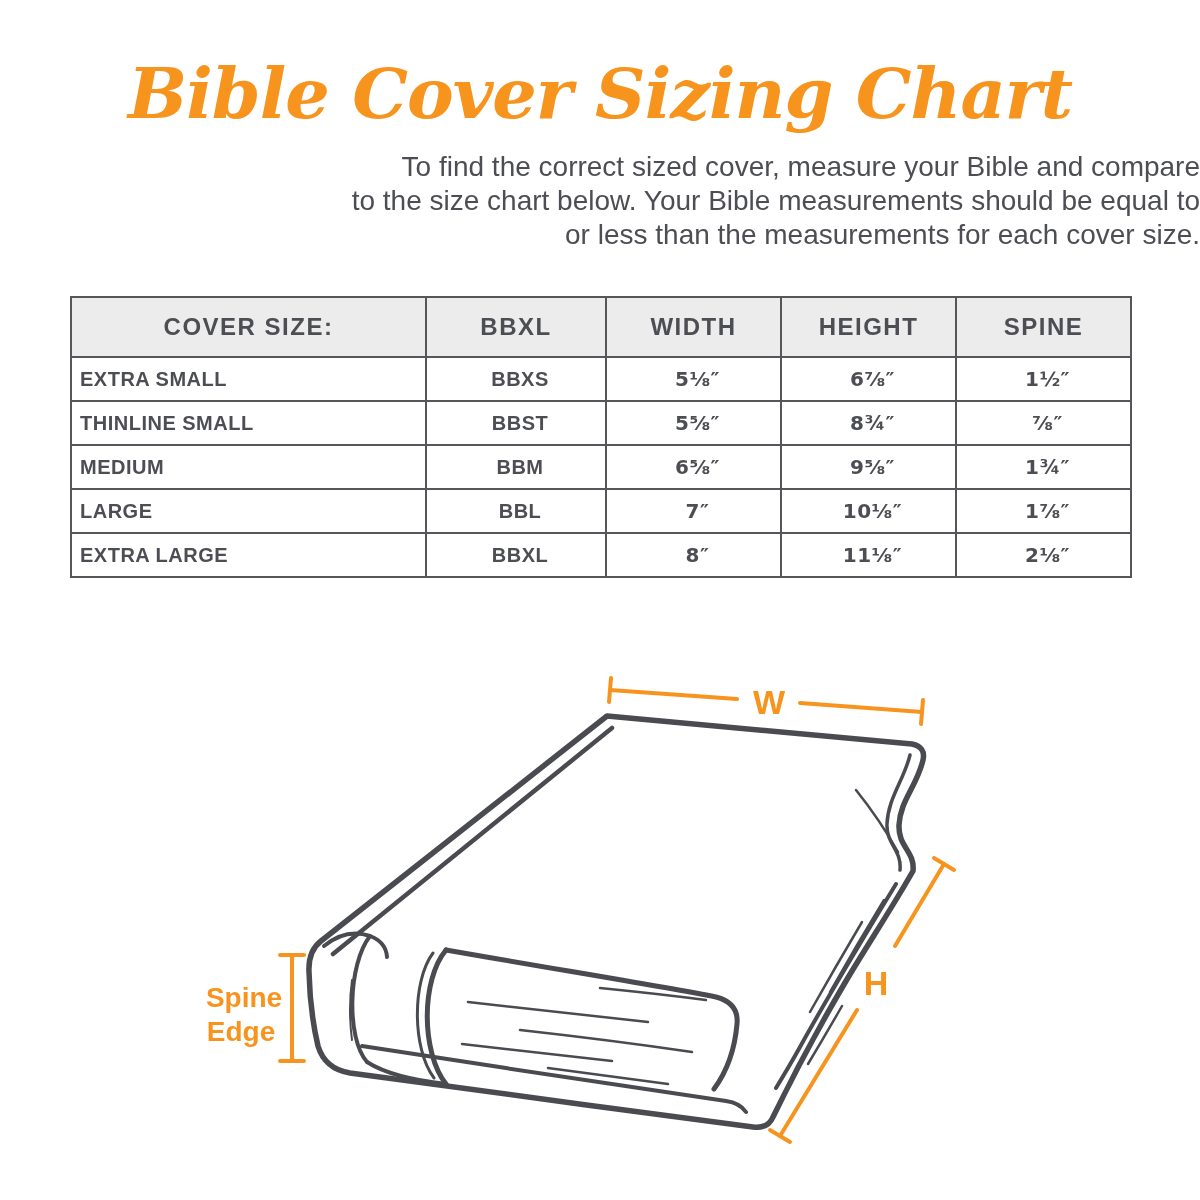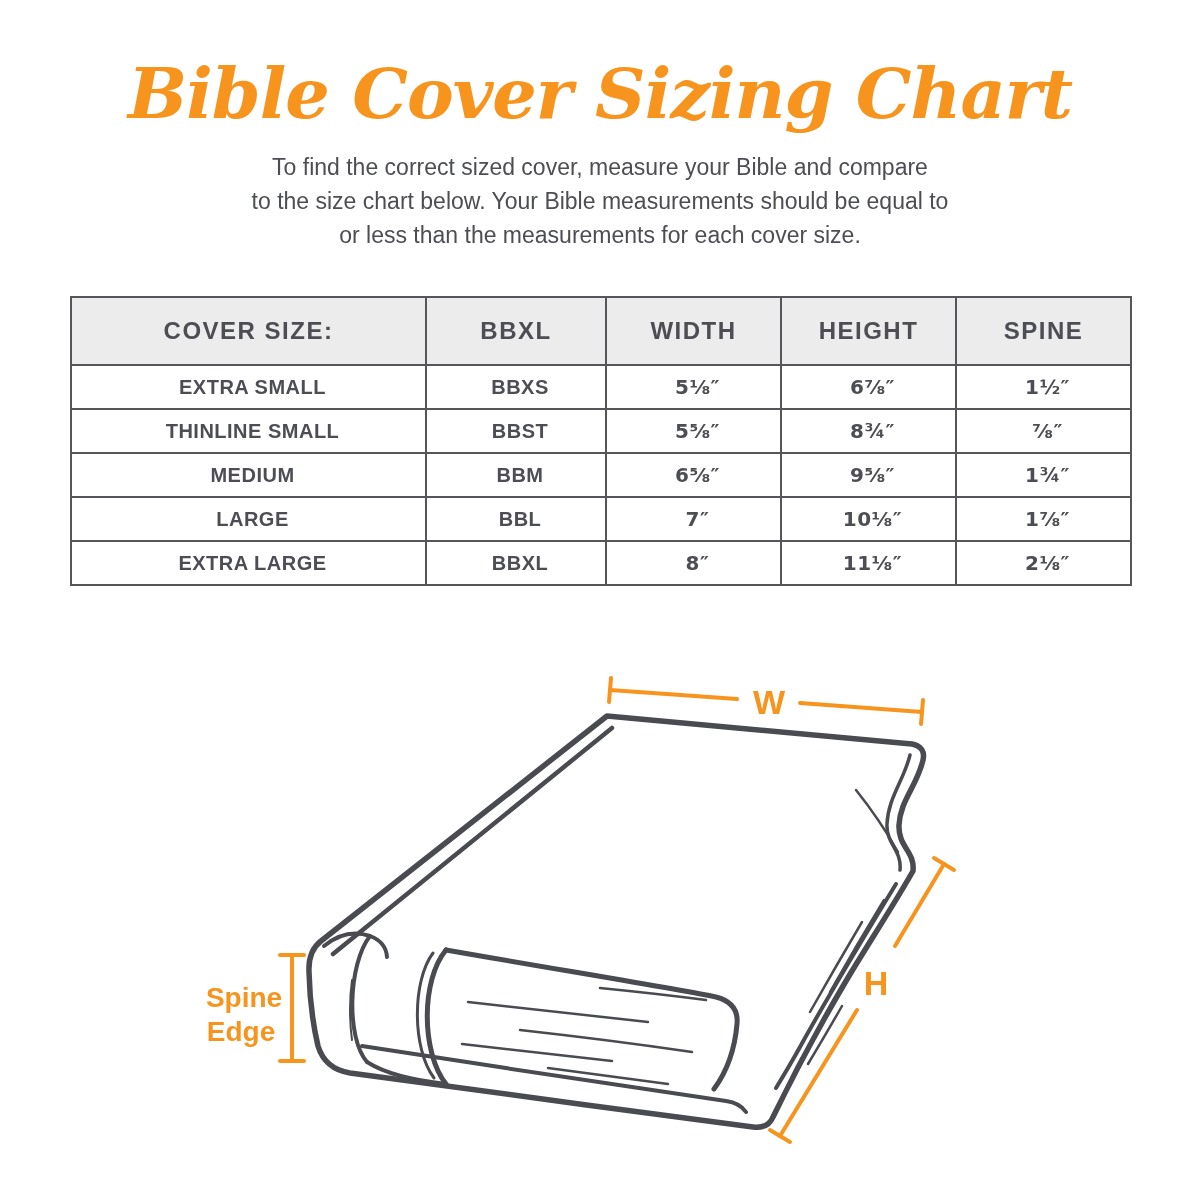--- a/index.html
+++ b/index.html
@@ -16,41 +16,41 @@
   .title{
     position:absolute;top:52px;left:0;width:100%;
     text-align:center;
     font-family:"DejaVu Serif",serif;
     font-style:italic;font-weight:bold;
     font-size:70px;letter-spacing:-1px;
     color:var(--accent,#F7941E);
   }
   .subtitle{
     position:absolute;top:150px;left:0;width:100%;
-    text-align:center;
-    font-size:23px;line-height:34px;
+    text-align:right;
+    font-size:28px;line-height:34px;
     color:var(--text,#4D4E53);
     white-space:pre-line;
   }
 
   table.sizes{
     position:absolute;left:70px;top:296px;width:1060px;
     border-collapse:collapse;table-layout:fixed;
   }
   table.sizes th, table.sizes td{
     border:2px solid var(--border,#55565A);
     color:var(--text,#4D4E53);
     text-align:center;vertical-align:middle;
   }
   table.sizes th{
     background:var(--header_bg,#ECECEC);
-    height:68px;font-size:24px;font-weight:bold;letter-spacing:1.5px;
+    height:60px;font-size:24px;font-weight:bold;letter-spacing:1.5px;
   }
   table.sizes td{height:44px;font-size:20px;font-weight:bold;letter-spacing:0.5px;padding-left:8px;}
-  table.sizes td.size{text-align:center;}
+  table.sizes td.size{text-align:left;}
   table.sizes td.val{font-family:"DejaVu Sans",sans-serif;font-size:20px;}
 
   svg.illustration{position:absolute;left:0;top:0;width:1200px;height:1200px;}
   .bookline{stroke:var(--ink,#4A4B50);fill:none;stroke-linecap:round;stroke-linejoin:round;}
   .dim{stroke:var(--accent,#F7941E);stroke-width:4;fill:none;stroke-linecap:round;}
   .dimlabel{
     fill:var(--accent,#F7941E);
     font-family:"Liberation Sans",sans-serif;
     font-weight:bold;
   }

